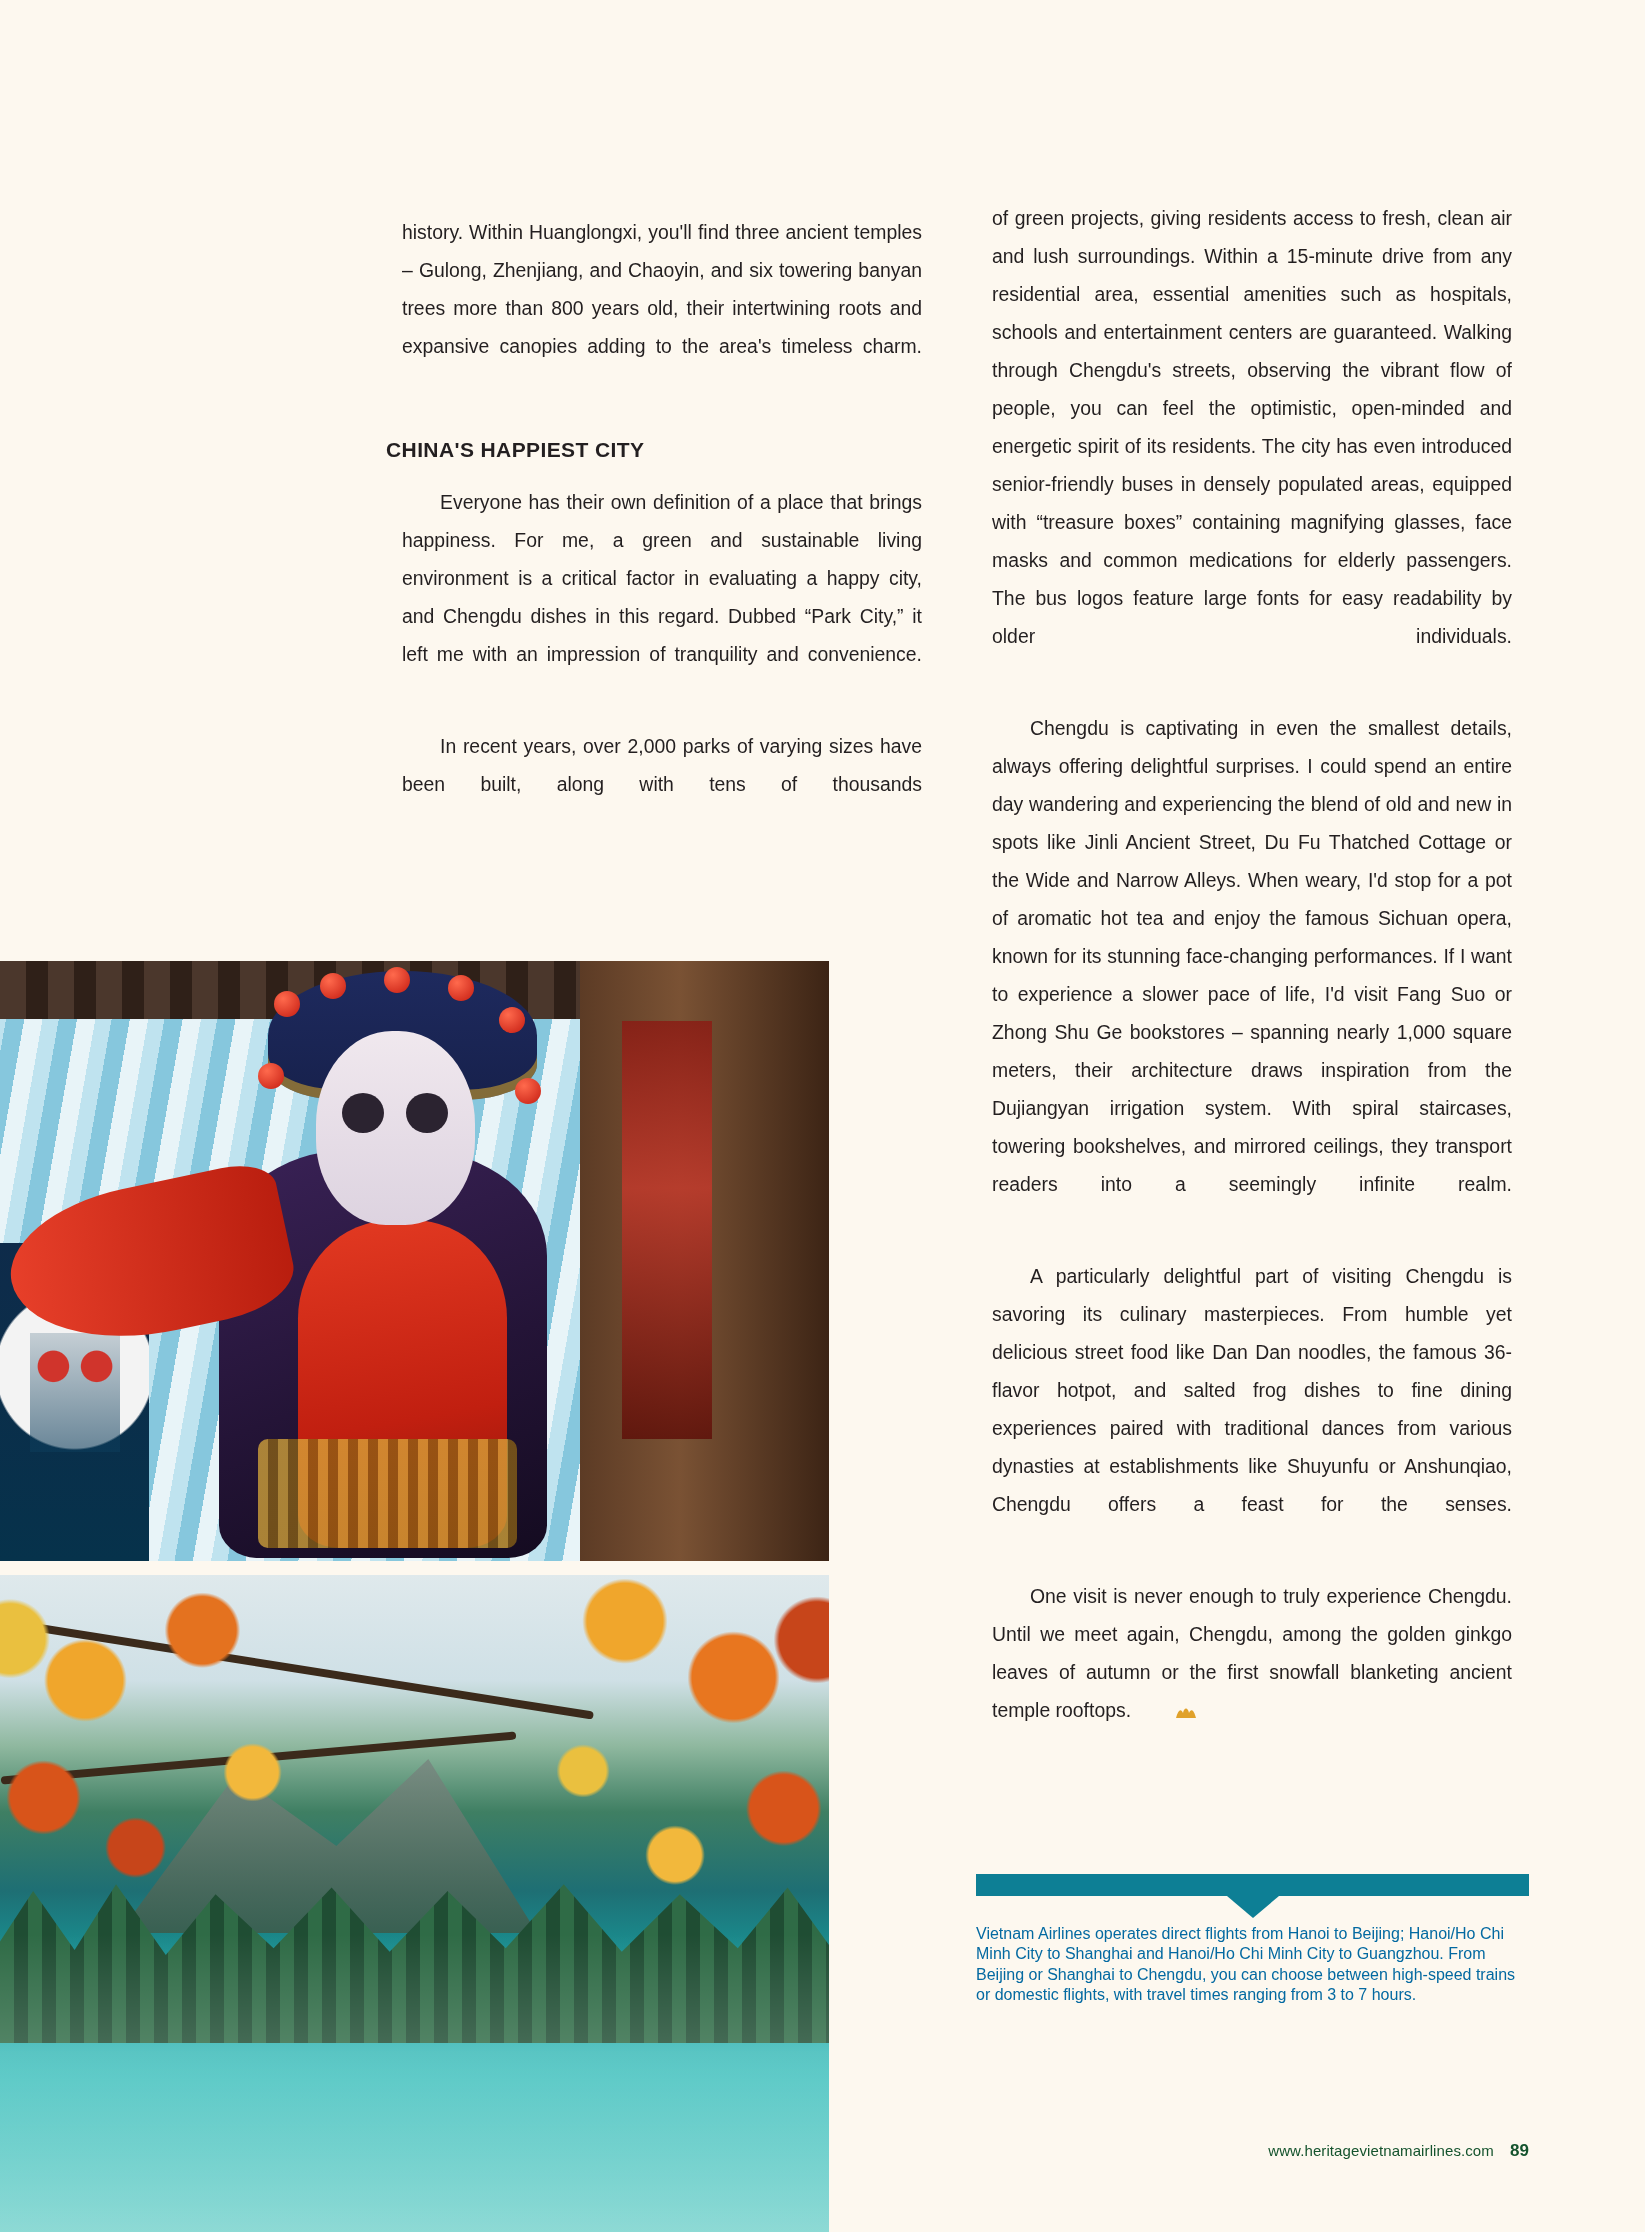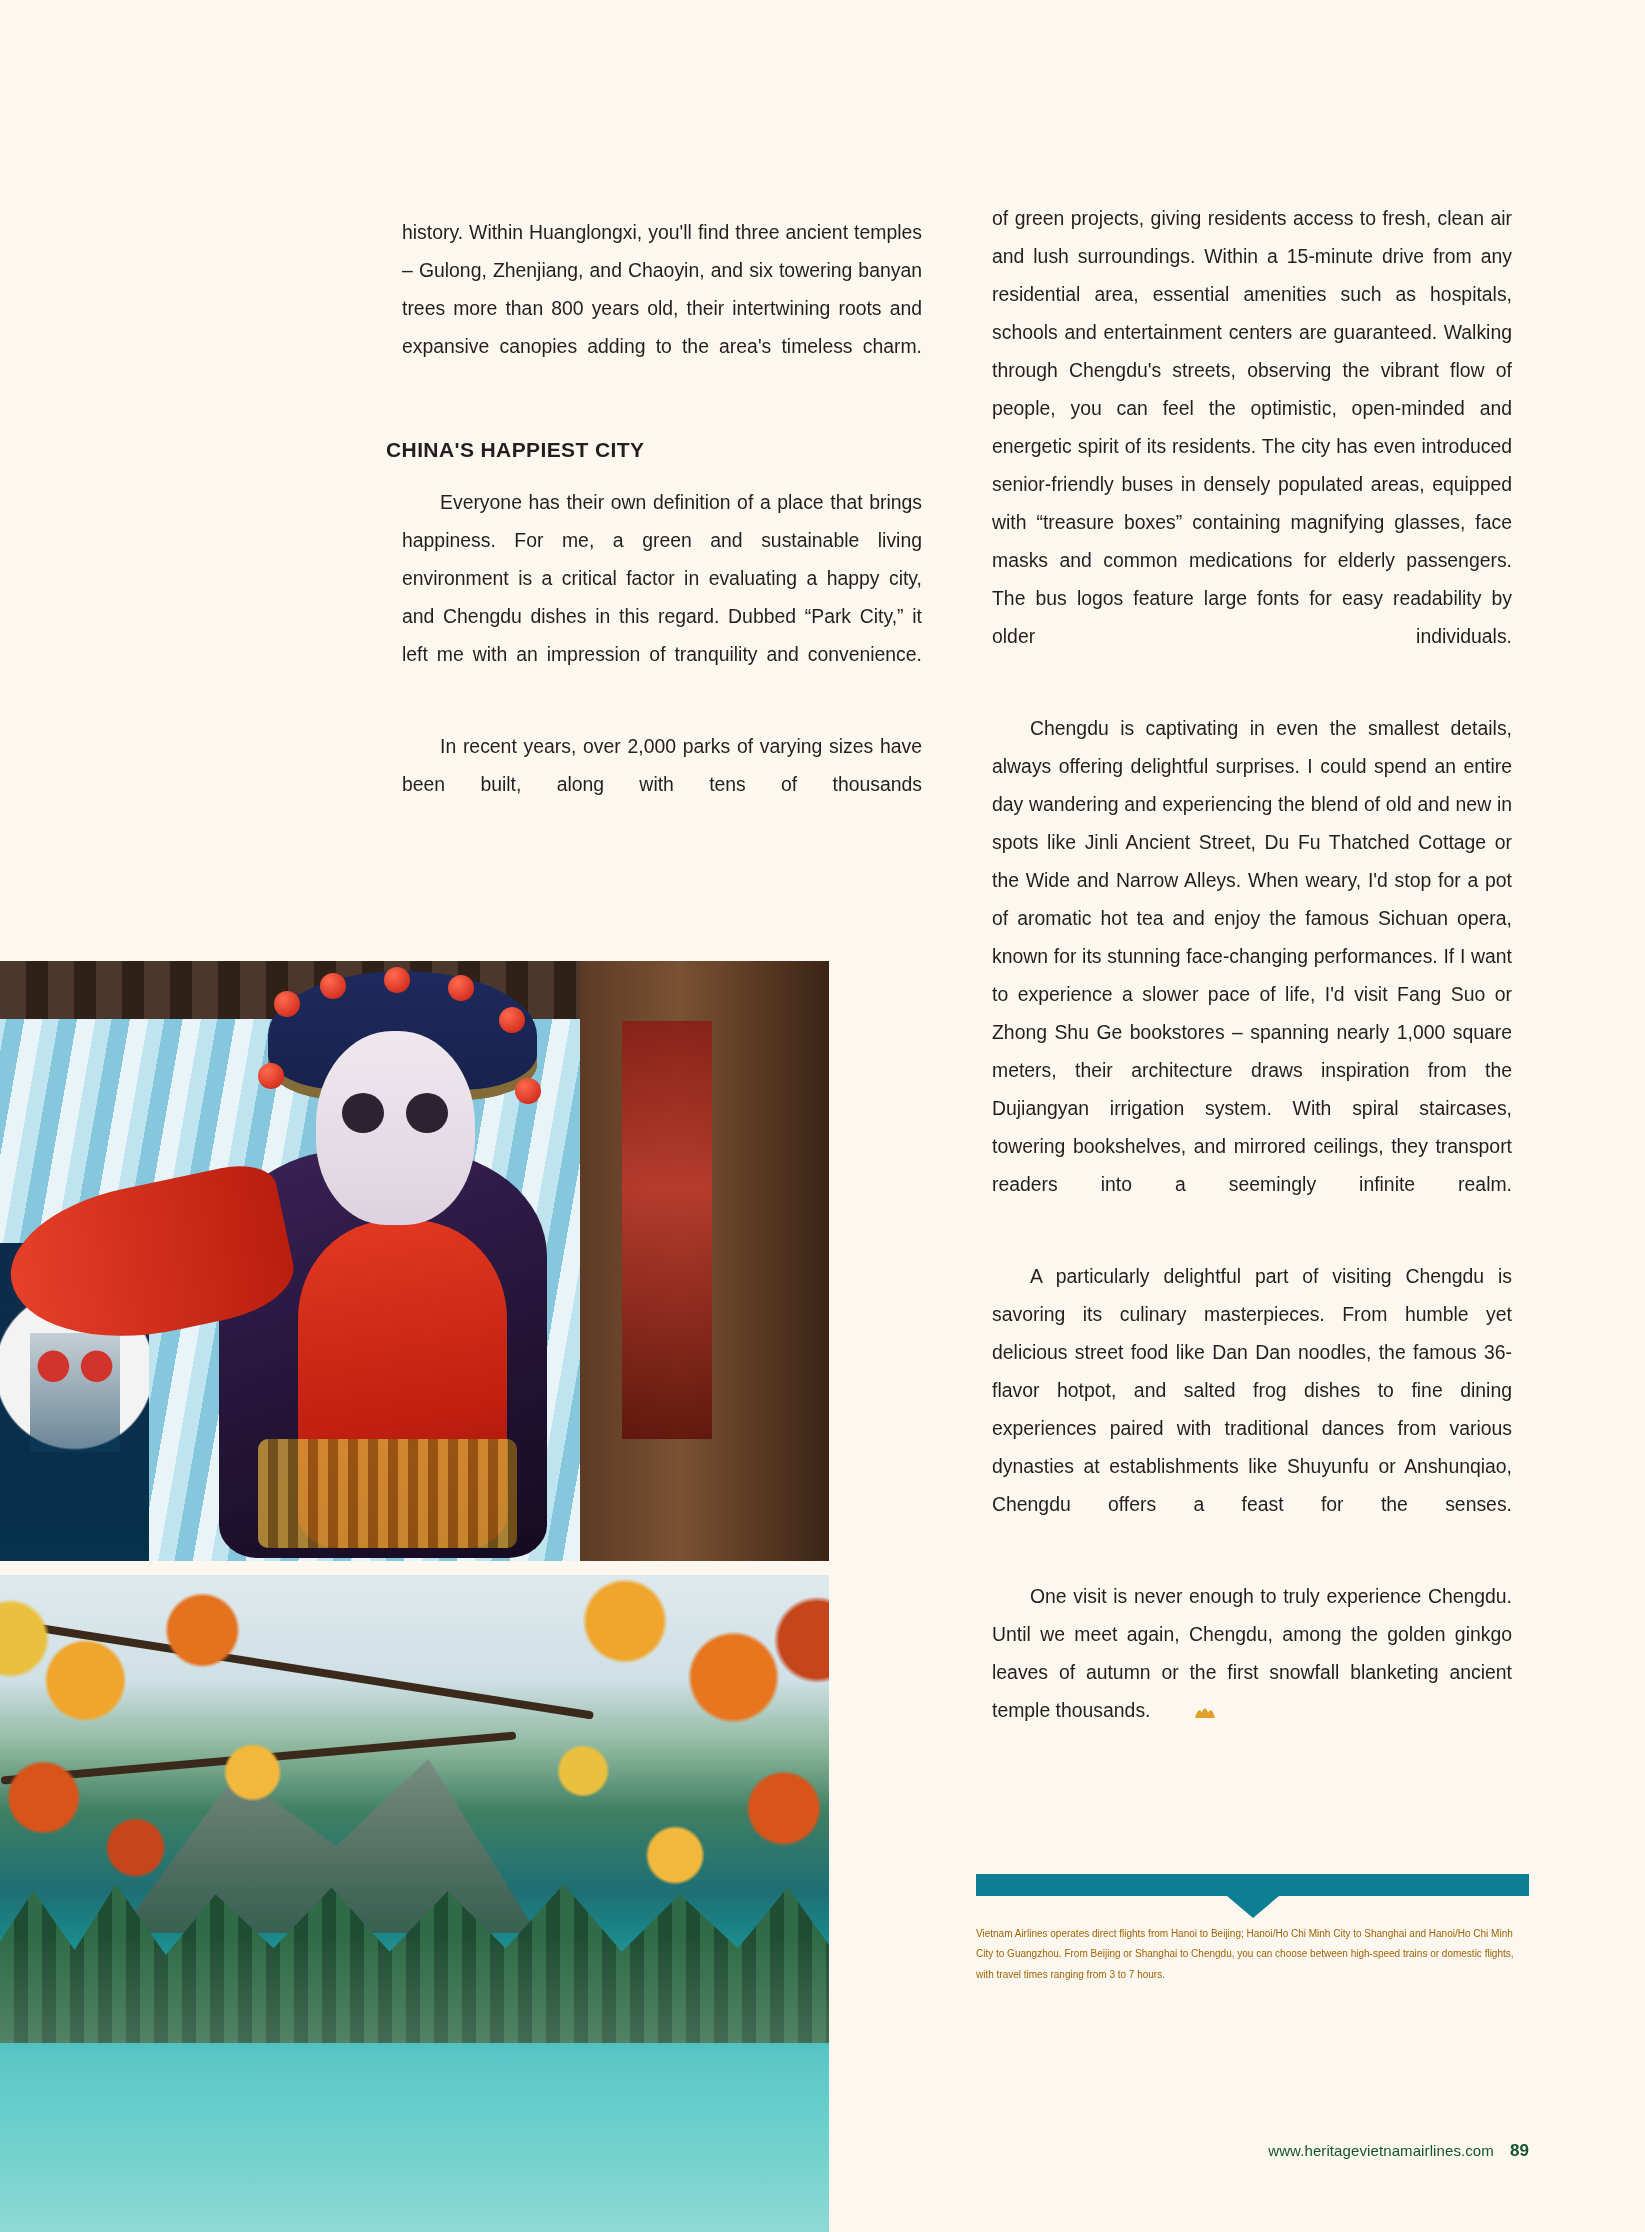--- a/index.html
+++ b/index.html
@@ -284,23 +284,23 @@
     left: 50%;
     top: 22px;
     transform: translateX(-50%);
     width: 0; height: 0;
     border-left: 26px solid transparent;
     border-right: 26px solid transparent;
     border-top: 22px solid #0d7f95;
   }
   .infotext {
     margin-top: 14px;
-    font-size: 10px;
+    font-size: 16px;
     line-height: 20.4px;
-    color: #a16207;
+    color: #0369a1;
   }
 
   
   .footer {
     position: absolute;
     left: 976px;
     top: 2141px;
     width: 553px;
     text-align: right;
     font-size: 15px;
@@ -330,21 +330,21 @@
     <p class="j-all">history. Within Huanglongxi, you'll find three ancient temples – Gulong, Zhenjiang, and Chaoyin, and six towering banyan trees more than 800 years old, their intertwining roots and expansive canopies adding to the area's timeless charm.</p>
     <div class="subhead">CHINA'S HAPPIEST CITY</div>
     <p class="indent j-all">Everyone has their own definition of a place that brings happiness. For me, a green and sustainable living environment is a critical factor in evaluating a happy city, and Chengdu dishes in this regard. Dubbed “Park City,” it left me with an impression of tranquility and convenience.</p>
     <p class="indent j-all">In recent years, over 2,000 parks of varying sizes have been built, along with tens of thousands</p>
   </div>
 
   <div class="col col-right">
     <p class="j-all">of green projects, giving residents access to fresh, clean air and lush surroundings. Within a 15-minute drive from any residential area, essential amenities such as hospitals, schools and entertainment centers are guaranteed. Walking through Chengdu's streets, observing the vibrant flow of people, you can feel the optimistic, open-minded and energetic spirit of its residents. The city has even introduced senior-friendly buses in densely populated areas, equipped with “treasure boxes” containing magnifying glasses, face masks and common medications for elderly passengers. The bus logos feature large fonts for easy readability by older individuals.</p>
     <p class="indent j-all">Chengdu is captivating in even the smallest details, always offering delightful surprises. I could spend an entire day wandering and experiencing the blend of old and new in spots like Jinli Ancient Street, Du Fu Thatched Cottage or the Wide and Narrow Alleys. When weary, I'd stop for a pot of aromatic hot tea and enjoy the famous Sichuan opera, known for its stunning face-changing performances. If I want to experience a slower pace of life, I'd visit Fang Suo or Zhong Shu Ge bookstores – spanning nearly 1,000 square meters, their architecture draws inspiration from the Dujiangyan irrigation system. With spiral staircases, towering bookshelves, and mirrored ceilings, they transport readers into a seemingly infinite realm.</p>
     <p class="indent j-all">A particularly delightful part of visiting Chengdu is savoring its culinary masterpieces. From humble yet delicious street food like Dan Dan noodles, the famous 36-flavor hotpot, and salted frog dishes to fine dining experiences paired with traditional dances from various dynasties at establishments like Shuyunfu or Anshunqiao, Chengdu offers a feast for the senses.</p>
-    <p class="indent"><span>One visit is never enough to truly experience Chengdu. Until we meet again, Chengdu, among the golden ginkgo leaves of autumn or the first snowfall blanketing ancient temple thousands.</span><span class="endmark">
+    <p class="indent"><span>One visit is never enough to truly experience Chengdu. Until we meet again, Chengdu, among the golden ginkgo leaves of autumn or the first snowfall blanketing ancient temple rooftops.</span><span class="endmark">
       <svg viewBox="0 0 22 14" width="22" height="14" aria-hidden="true">
         <path d="M1 13 C3 5, 6 3, 8 8 C9 2, 13 2, 14 8 C16 3, 19 5, 21 13 Z" fill="#e0a12a"></path>
       </svg>
     </span></p>
   </div>
 
   <div class="img img-opera">
     <div class="opera-bg"></div>
     <div class="opera-beam"></div>
     <div class="opera-wood-right"></div>

